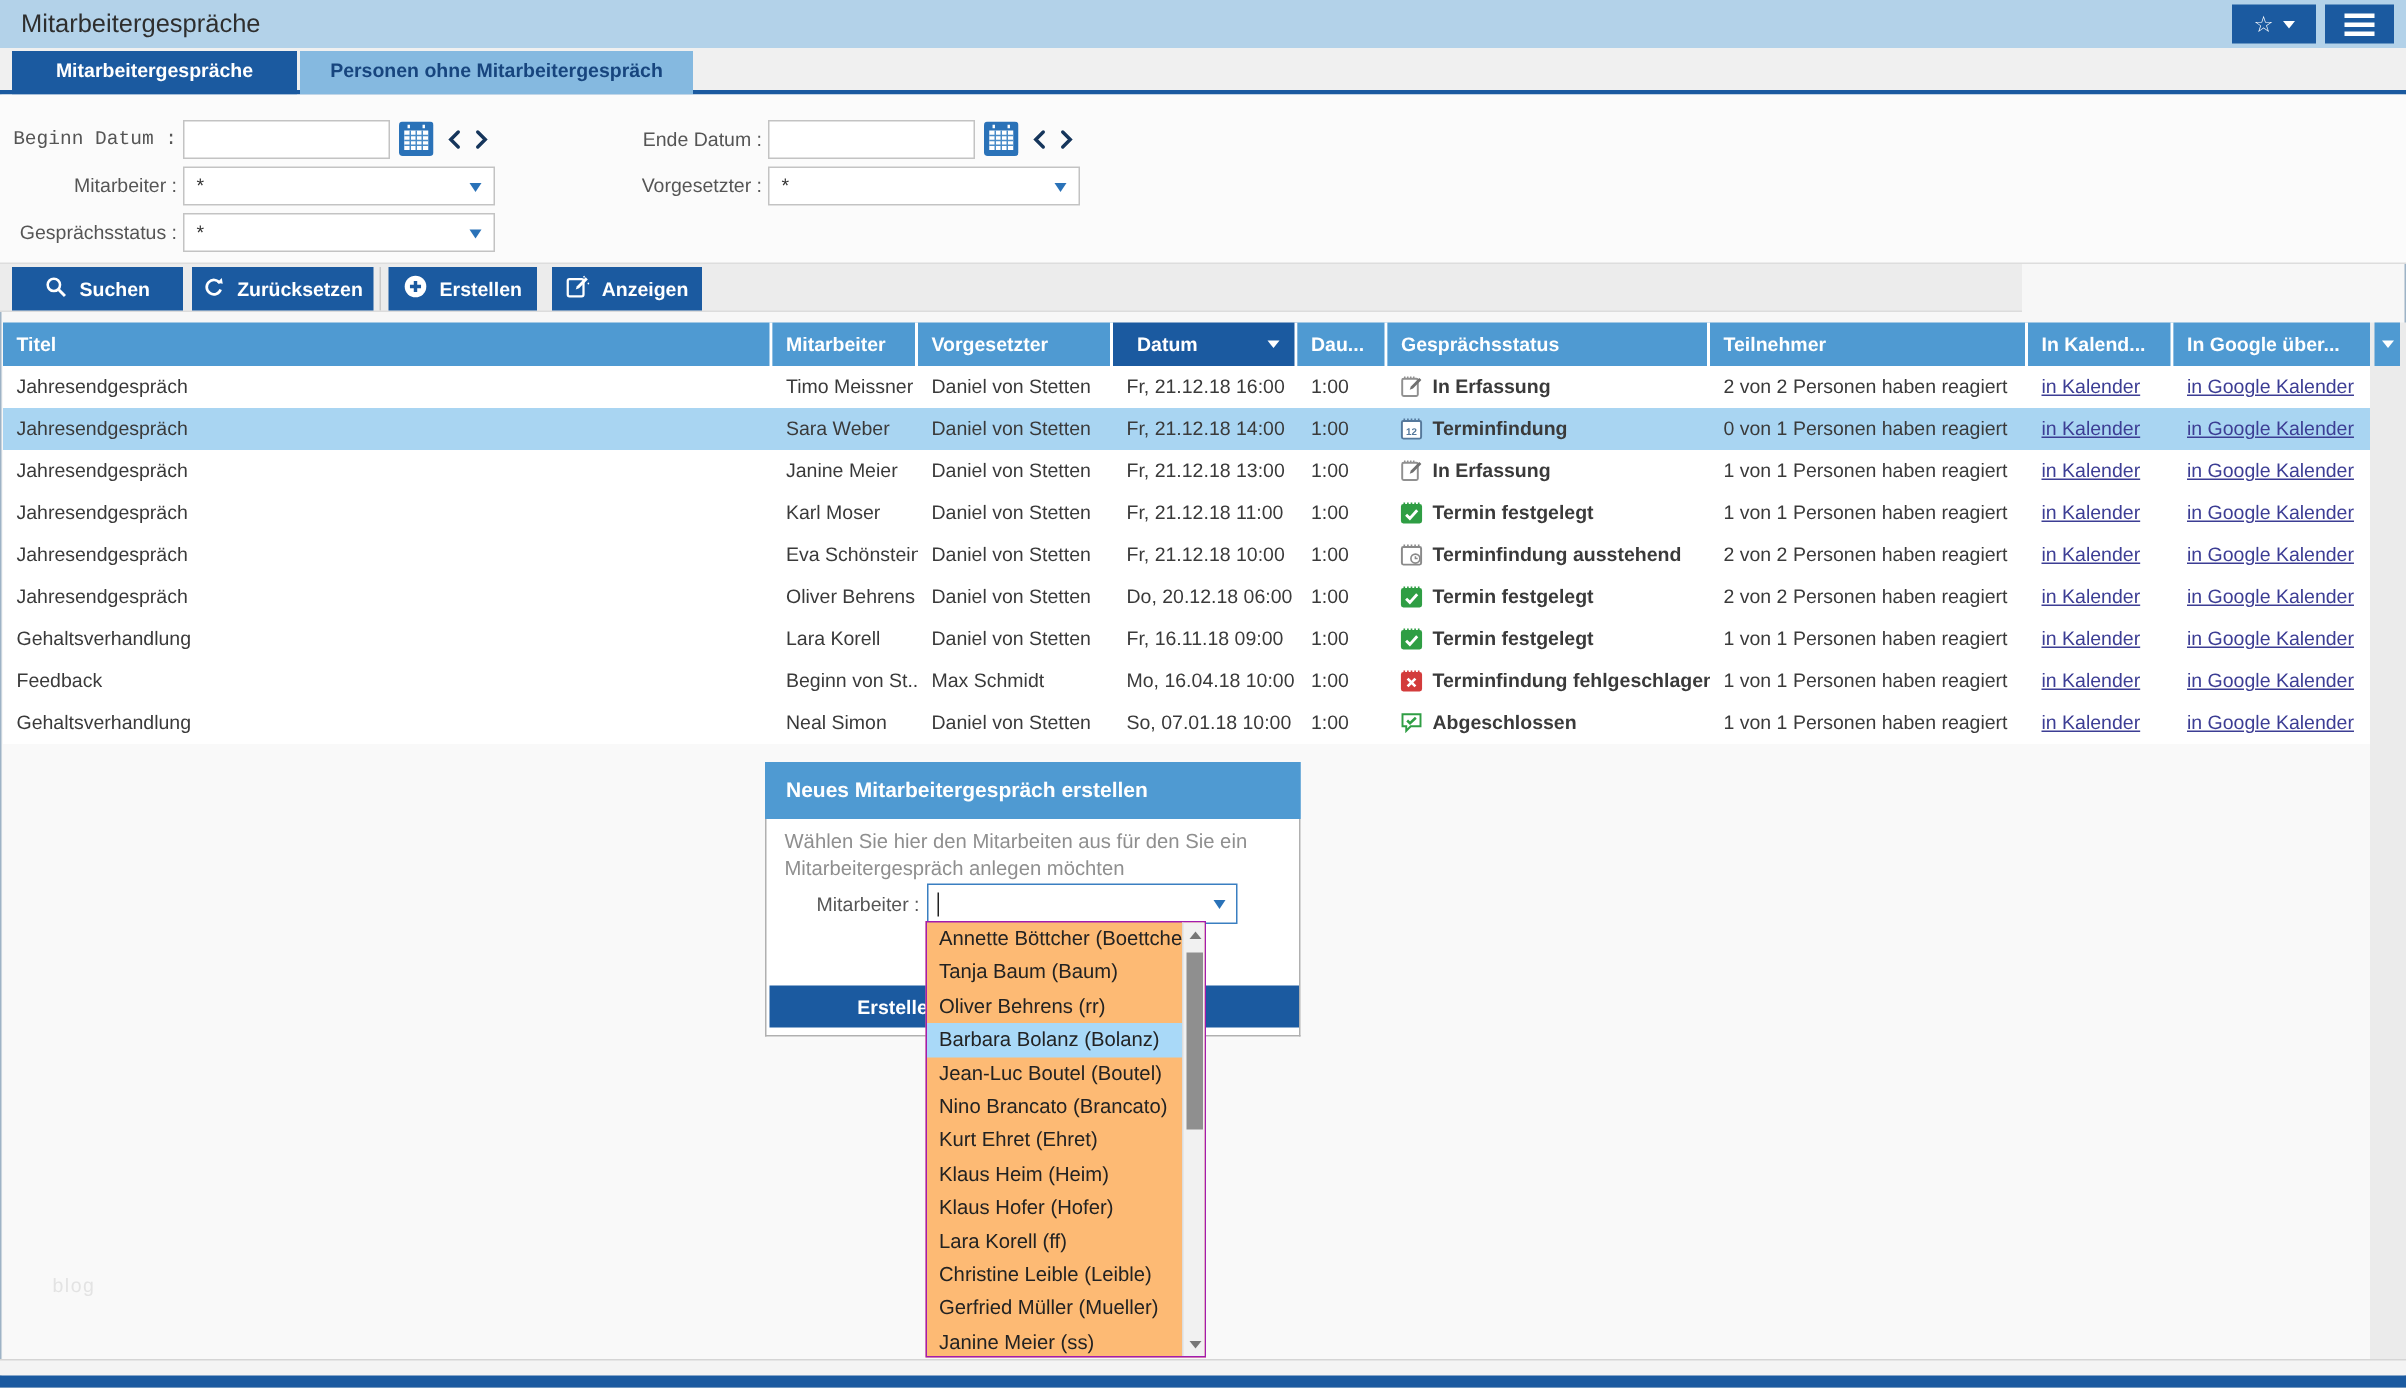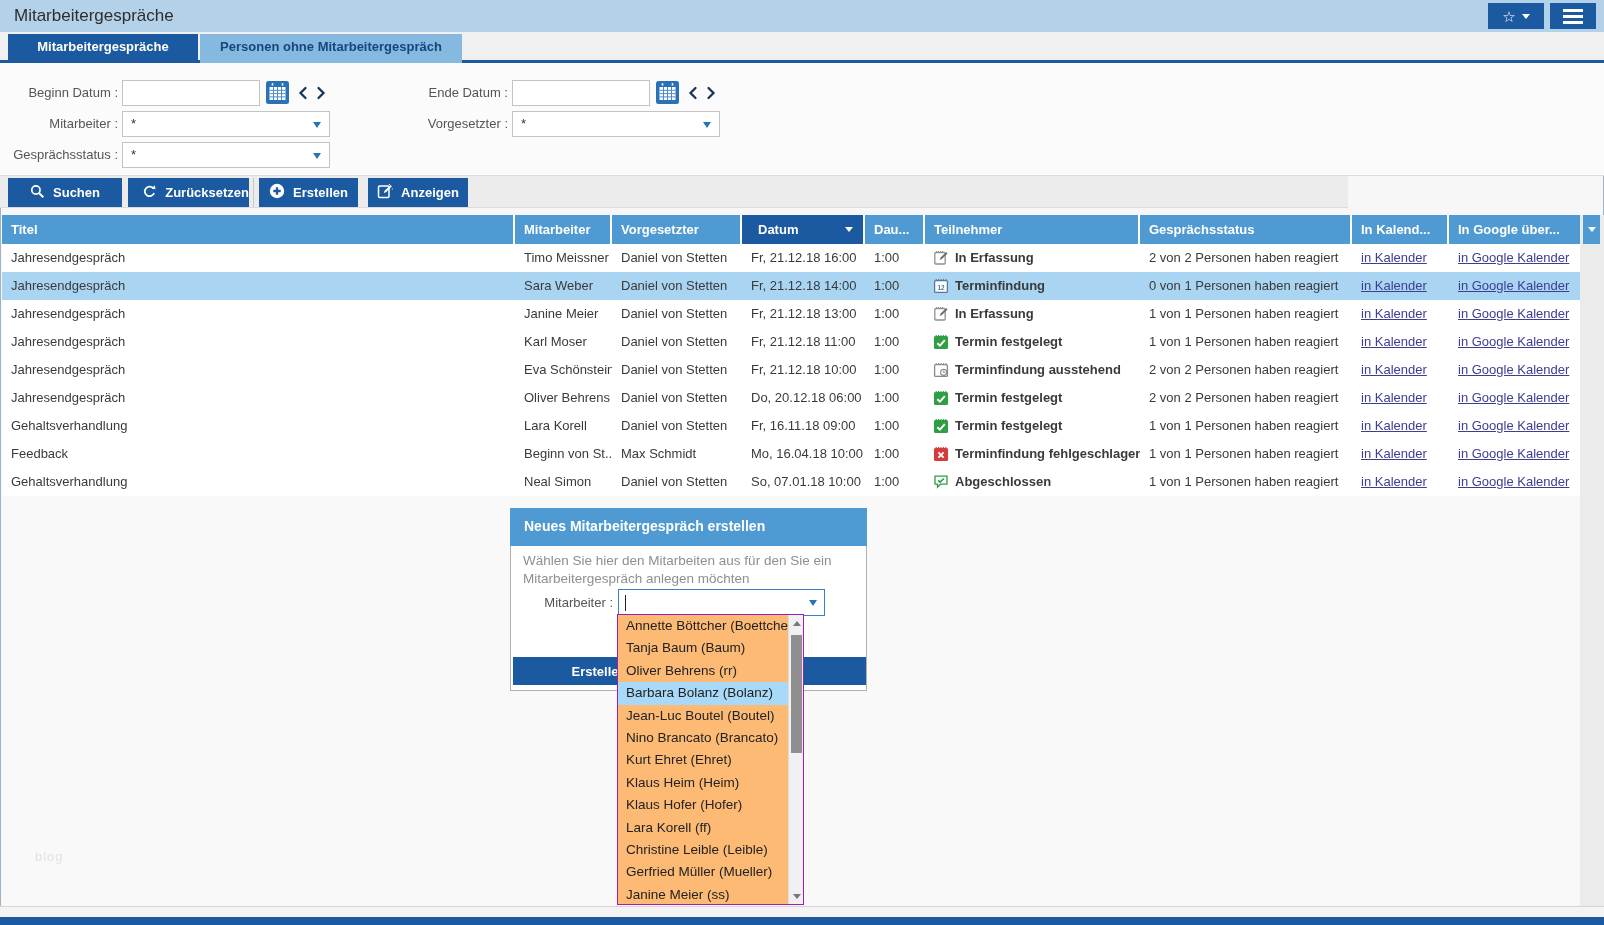--- a/index.html
+++ b/index.html
@@ -95,21 +95,21 @@
     <span class="bar"></span>
   </div>
 </div>
 
 <div class="tabstrip">
   <div class="tab active">Mitarbeitergespräche</div>
   <div class="tab inactive">Personen ohne Mitarbeitergespräch</div>
 </div>
 
 <div class="filterpanel">
-  <div class="flabel" style="left:0;top:17px;width:118px;">Beginn Datum :</div>
+  <div class="flabel" style="left:0;top:17px;width:118px;font-family:Liberation Mono, monospace;">Beginn Datum :</div>
   <input class="finput" style="left: 122px; top: 17px;" value="">
   <span class="calbtn" style="left:266px;top:18px;">
     <svg width="23" height="23" viewBox="0 0 23 23">
         <rect width="23" height="23" rx="2.5" fill="#2a72b8"></rect>
         <rect x="3.5" y="6" width="16" height="13" fill="#fff"></rect>
         <path d="M7.5 6 V19 M11.5 6 V19 M15.5 6 V19 M3.5 9.3 H19.5 M3.5 12.6 H19.5 M3.5 15.9 H19.5" stroke="#4a8cc8" stroke-width="1"></path>
         <path d="M6.5 4.5 V2.2 M16.5 4.5 V2.2" stroke="#fff" stroke-width="1.6"></path>
       </svg>
   </span>
   <span class="chev" style="left:296px;top:18px;">
@@ -164,21 +164,21 @@
 </div>
 
 <div class="toolbar">
   <div class="tbtn" style="left:8px;width:114px;">
     <span><svg width="15" height="15" viewBox="0 0 16 16">
           <circle cx="6.3" cy="6.3" r="4.4" stroke="#fff" stroke-width="1.8" fill="none"></circle>
           <line x1="9.8" y1="9.8" x2="14.2" y2="14.2" stroke="#fff" stroke-width="2.1"></line>
         </svg></span>
     <span>Suchen</span>
   </div>
-  <div class="tbtn" style="left:128px;width:121px;justify-content:flex-end;">
+  <div class="tbtn" style="left:128px;width:121px;">
     <span><svg width="15" height="15" viewBox="0 0 16 16">
           <path d="M12.9 9.6 A5.1 5.1 0 1 1 12.4 5.2" stroke="#fff" stroke-width="1.9" fill="none"></path>
           <path d="M13.7 1.4 l.7 4.1 -4.1 -.7 z" fill="#fff"></path>
         </svg></span>
     <span>Zurücksetzen</span>
   </div>
   <div class="tdivider"></div>
   <div class="tbtn" style="left:259px;width:99px;">
     <span><svg width="16" height="16" viewBox="0 0 16 16">
           <circle cx="8" cy="8" r="7.2" fill="#fff"></circle>
@@ -198,22 +198,22 @@
 
 <div class="below-rows"></div>
 <div class="right-gutter"></div>
 
 <div class="thead tgrid">
   <div class="thcell">Titel</div>
   <div class="thcell">Mitarbeiter</div>
   <div class="thcell">Vorgesetzter</div>
   <div class="thcell sorted"><span>Datum</span><span class="sort-caret"></span></div>
   <div class="thcell">Dau...</div>
+  <div class="thcell">Gesprächsstatus</div>
   <div class="thcell">Teilnehmer</div>
-  <div class="thcell">Gesprächsstatus</div>
   <div class="thcell">In Kalend...</div>
   <div class="thcell">In Google über...</div>
 </div>
 <div class="col-caret-cell">
   <span class="caret-white"></span>
 </div>
 
 <div class="tbody">
     <div class="trow tgrid">
       <div class="tcell">Jahresendgespräch</div>

